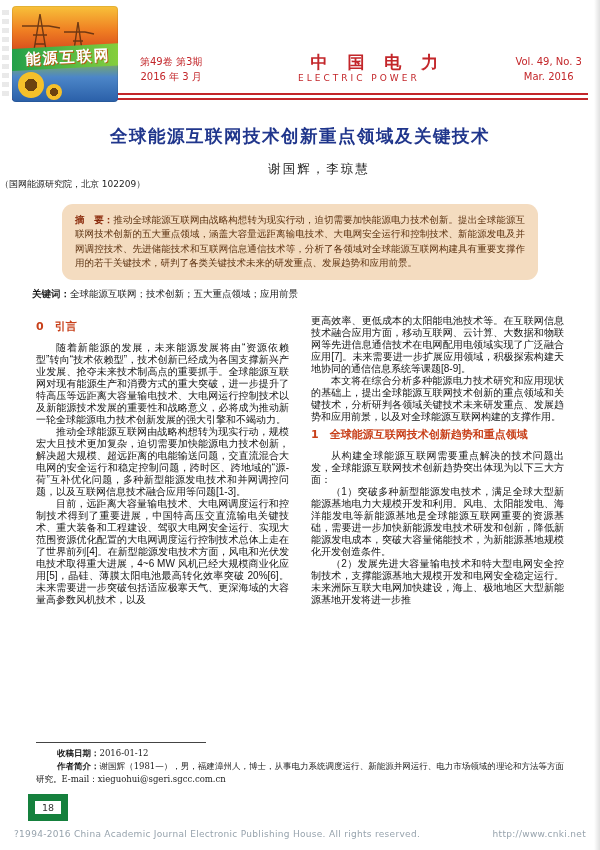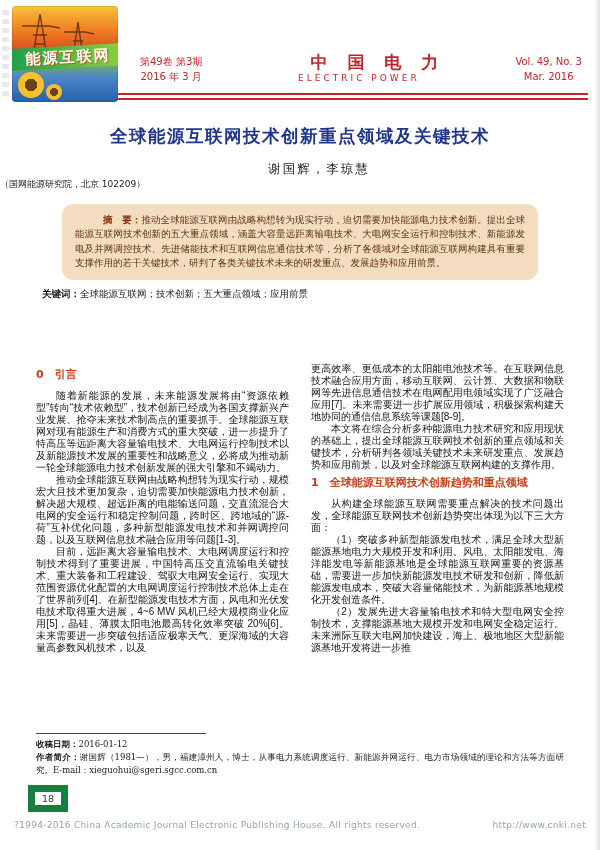--- a/index.html
+++ b/index.html
@@ -38,45 +38,45 @@
   
   .title{margin:24px 40px 0;text-align:center;font-size:17.5px;font-weight:bold;
     letter-spacing:1.5px;color:var(--title-blue,#20368c);}
   .authors{margin-top:13px;text-align:center;font-size:12.5px;letter-spacing:2px;padding-left:38px;}
   .affiliation{text-align:left;font-size:9px;color:#222;}
   
   .abstract-box{margin:13px 62px 0;padding:9px 13px;border-radius:11px;
     background:var(--abstract-bg,#f4dcc0);
     font-family:"DejaVu Serif","Liberation Serif",serif;
     font-size:9.5px;line-height:14.5px;text-align:justify;color:#5c3210;}
-  .abstract-box .label{font-weight:bold;color:#8a2a0a;margin-left:28px;}
-  .meta-line{margin:7px 42px 0;font-size:9.5px;line-height:13px;
+  .abstract-box .label{font-weight:bold;color:#8a2a0a;}
+  .meta-line{margin:7px 32px 0;font-size:9.5px;line-height:13px;
     font-family:"DejaVu Serif","Liberation Serif",serif;color:#1a1a1a;}
   .meta-line .label{font-weight:bold;}
   .meta-line .gap{display:inline-block;width:18px;}
   .doi-val{font-weight:bold;}
   
   .columns{flex:1;display:flex;gap:22px;margin:15px 36px 0;}
-  .col{flex:1;min-width:0;margin-top:48px;}
+  .col{flex:1;min-width:0;}
   .sec-heading{margin:4px 0 8px;font-size:11px;font-weight:bold;
     color:var(--heading-red,#c8401a);padding-left:15px;text-indent:-15px;line-height:15px;}
   .col .para{margin:0;font-family:Liberation Sans, sans-serif;
     font-size:10px;line-height:12px;text-align:justify;text-indent:2em;color:#141414;}
   .col .para.no-indent{text-indent:0;}
   
   .footnote{margin:8px 36px 0;}
   .fn-rule{width:170px;border-top:1px solid #444;margin-bottom:4px;}
   .fn-line{font-family:"DejaVu Serif","Liberation Serif",serif;
     font-size:8.5px;line-height:13px;text-align:justify;color:#222;}
-  .fn-line .label{font-weight:bold;}
+  .fn-line .label{font-weight:bold;margin-left:21px;}
   
   .pageno-row{margin:8px 0 0 28px;}
   .pageno{display:inline-block;border:7px solid #15803d;padding:1px 7px;font-size:9.5px;color:#333;}
   .cnki-footer{display:flex;justify-content:space-between;align-items:flex-end;
-    padding:8px 14px 20px;font-size:9px;color:#97a3ad;letter-spacing:.3px;}
+    padding:8px 14px 11px;font-size:9px;color:#97a3ad;letter-spacing:.3px;}
 </style>
 </head>
 <body>
 
 <div class="page">
 
   <div class="edge-artifact"></div>
 
   <header>
     <div class="logo">

